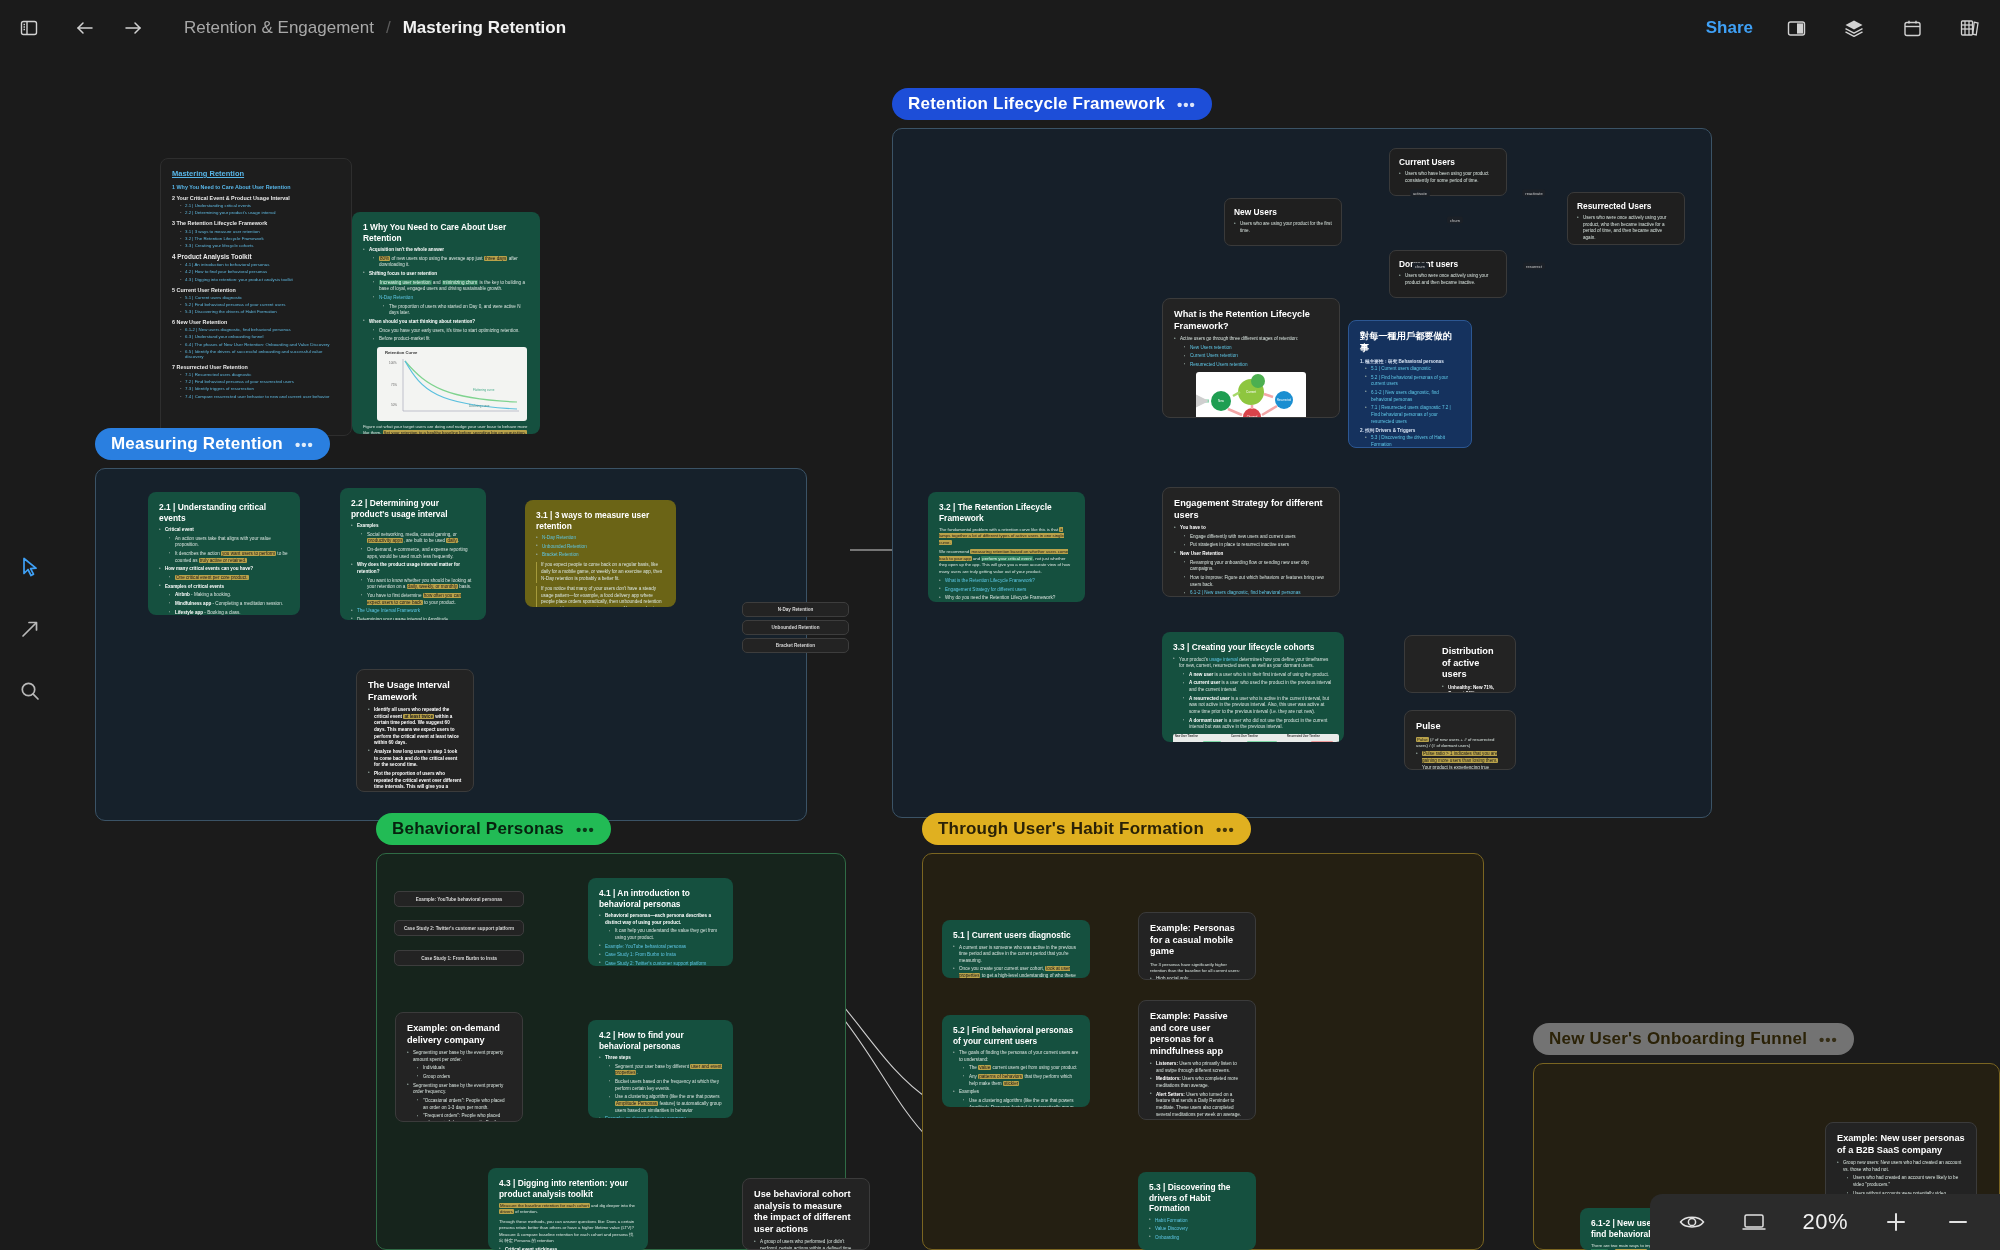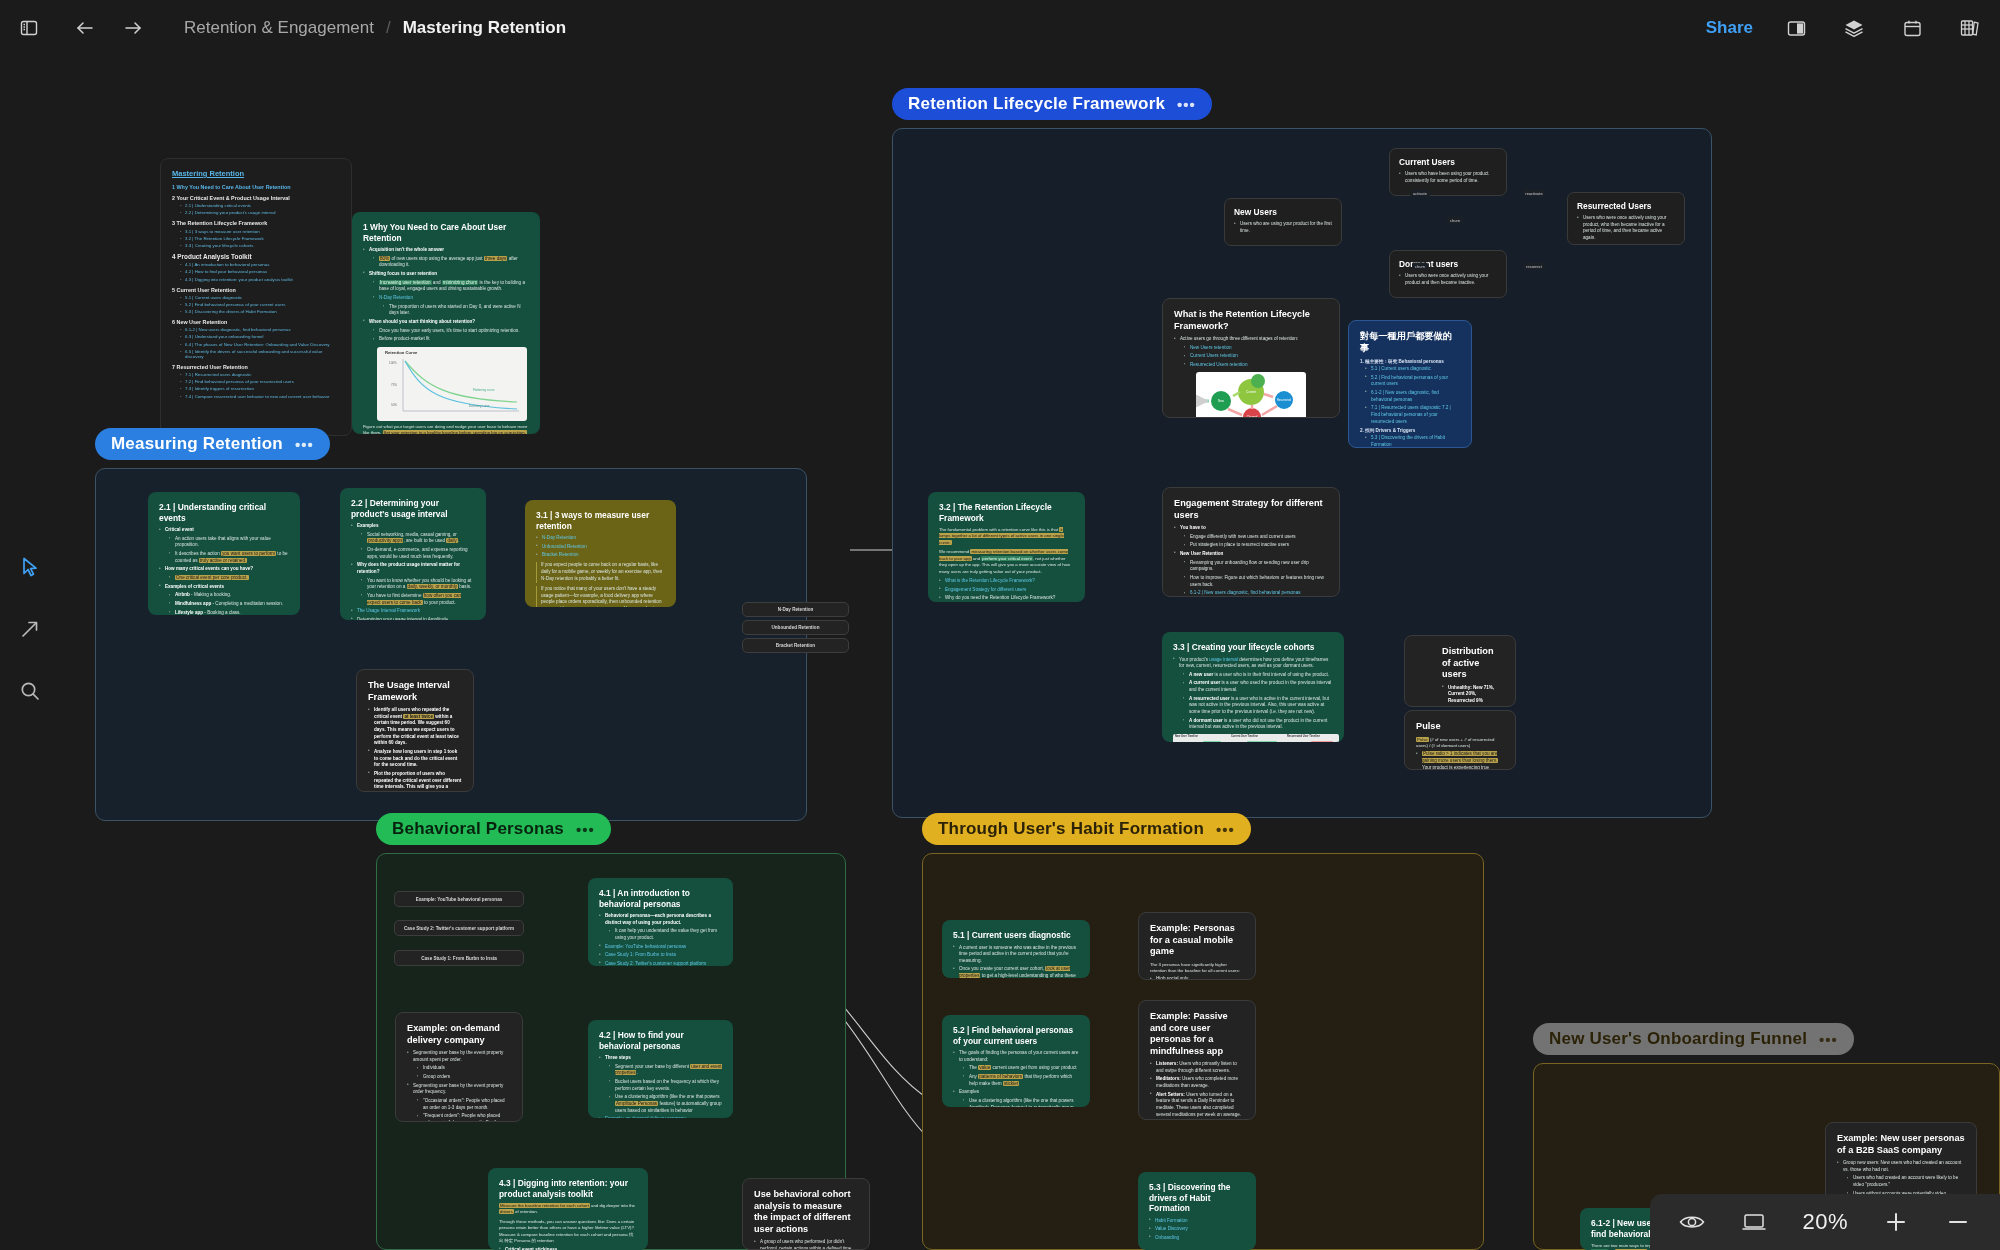--- a/index.html
+++ b/index.html
@@ -556,21 +556,21 @@
       <div class="tlt" style="left:58px;top:1px;">Current User Timeline</div>
       <div class="tlt" style="left:114px;top:1px;">Resurrected User Timeline</div>
 
       <div class="tlbar" style="left:30px;top:7px;width:18px;background:#7ed6a5;"></div>
       <div class="tlbar" style="left:74px;top:7px;width:30px;background:#7ed6a5;"></div>
       <div class="tlbar" style="left:138px;top:7px;width:22px;background:#ef9a9a;"></div>
     </div>
 
   </div>
 
-  <div class="card dark" style="left:1404px;top:635px;width:112px;height:72px;padding-left:37px;">
+  <div class="card dark" style="left:1404px;top:635px;width:112px;height:58px;padding-left:37px;">
     <h3 class="big">Distribution of active users</h3>
     <ul class="b">
       <li><span class="bd">Unhealthy: New 71%, Current 20%, Resurrected 9%</span>
         <ul class="b">
             <li>Bad retention</li>
           </ul></li>
 
     </ul>
   </div>
 

